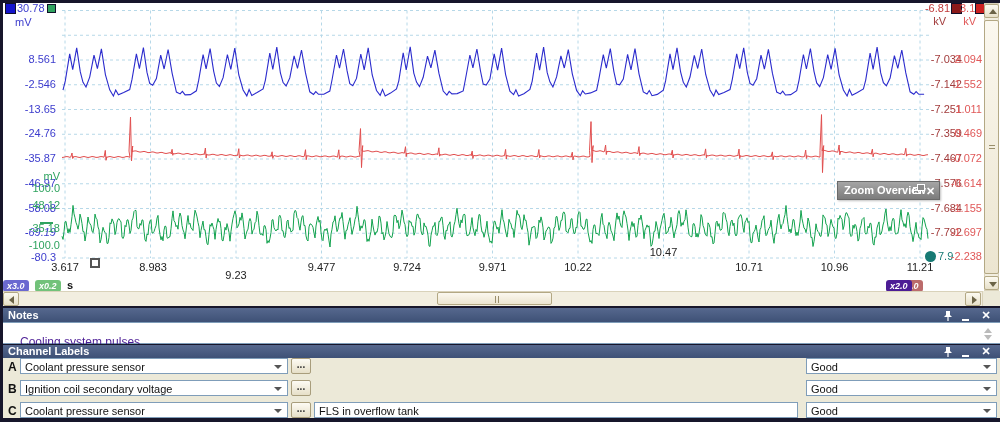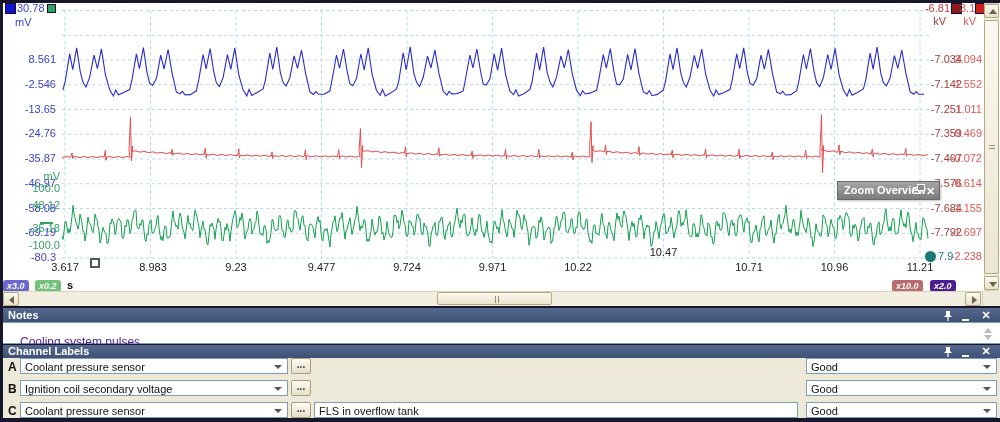--- a/index.html
+++ b/index.html
@@ -98,21 +98,21 @@
         <span class="alab" style="left: 936px; top: 53px; width: 46px; text-align: right; color: rgb(224, 88, 88);">2.094</span>
         <span class="alab" style="left: 936px; top: 77.75px; width: 46px; text-align: right; color: rgb(224, 88, 88);">1.552</span>
         <span class="alab" style="left: 936px; top: 102.5px; width: 46px; text-align: right; color: rgb(224, 88, 88);">1.011</span>
         <span class="alab" style="left: 936px; top: 127.25px; width: 46px; text-align: right; color: rgb(224, 88, 88);">0.469</span>
         <span class="alab" style="left: 936px; top: 152px; width: 46px; text-align: right; color: rgb(224, 88, 88);">-0.072</span>
         <span class="alab" style="left: 936px; top: 176.75px; width: 46px; text-align: right; color: rgb(224, 88, 88);">-0.614</span>
         <span class="alab" style="left: 936px; top: 201.5px; width: 46px; text-align: right; color: rgb(224, 88, 88);">-1.155</span>
         <span class="alab" style="left: 936px; top: 226.25px; width: 46px; text-align: right; color: rgb(224, 88, 88);">-1.697</span>
         <span class="alab" style="left: 35px; top: 261px; width: 60px; text-align: center; color: rgb(34, 34, 34);">3.617</span>
         <span class="alab" style="left: 123px; top: 261px; width: 60px; text-align: center; color: rgb(34, 34, 34);">8.983</span>
-        <span class="alab" style="left: 206px; top: 261px; width: 60px; text-align: center; color: rgb(34, 34, 34);">9.23</span>
+        <span class="alab" style="left: 206px; top: 269px; width: 60px; text-align: center; color: rgb(34, 34, 34);">9.23</span>
         <span class="alab" style="left: 291.5px; top: 261px; width: 60px; text-align: center; color: rgb(34, 34, 34);">9.477</span>
         <span class="alab" style="left: 377px; top: 261px; width: 60px; text-align: center; color: rgb(34, 34, 34);">9.724</span>
         <span class="alab" style="left: 462.5px; top: 261px; width: 60px; text-align: center; color: rgb(34, 34, 34);">9.971</span>
         <span class="alab" style="left: 548px; top: 261px; width: 60px; text-align: center; color: rgb(34, 34, 34);">10.22</span>
         <span class="alab" style="left: 633.5px; top: 246px; width: 60px; text-align: center; color: rgb(34, 34, 34);">10.47</span>
         <span class="alab" style="left: 719px; top: 261px; width: 60px; text-align: center; color: rgb(34, 34, 34);">10.71</span>
         <span class="alab" style="left: 804.5px; top: 261px; width: 60px; text-align: center; color: rgb(34, 34, 34);">10.96</span>
         <span class="alab" style="left: 890px; top: 261px; width: 60px; text-align: center; color: rgb(34, 34, 34);">11.21</span>
       </div>
 
@@ -134,21 +134,21 @@
     <span class="abs" style="left:90px;top:258px;width:10px;height:10px;background:#fff;border:2px solid #555"></span>
 
     <span class="abs" style="left:925px;top:251px;width:11px;height:11px;border-radius:50%;background:#177a74"></span>
     <span class="alab" style="left:938px;top:250px;color:#177a74">7.9</span>
     <span class="alab" style="left:938px;top:250px;width:44px;text-align:right;color:#e05858">-2.238</span>
 
     <span class="alab" style="left:67px;top:279px;font-weight:bold;color:#111">s</span>
     <span class="badge" style="left:3px;top:280px;background:#6a68d0">x3.0</span>
     <span class="badge" style="left:35px;top:280px;background:#72c27a">x0.2</span>
     <span class="badge" style="left:892px;top:280px;background:#bb6b6b">x10.0</span>
-    <span class="badge" style="left:930px;top:280px;background:#4c1d95">x2.0</span>
+    <span class="badge" style="left:886px;top:280px;background:#4c1d95">x2.0</span>
 
     <div class="zoombox">
       <span class="ttl">Zoom Overview</span>
       <span class="restore-sq" style="right:18px"></span>
       <span class="winicon" style="right:3px">✕</span>
     </div>
 
     <div class="sb-track" style="left:984px;top:3px;width:15px;height:288px"></div>
     <div class="sb-btn" style="left:984px;top:4px;width:15px;height:14px">
       <span class="tri" style="left:4px;top:4px;border-left:4px solid transparent;border-right:4px solid transparent;border-bottom:5px solid #6b6346"></span>

